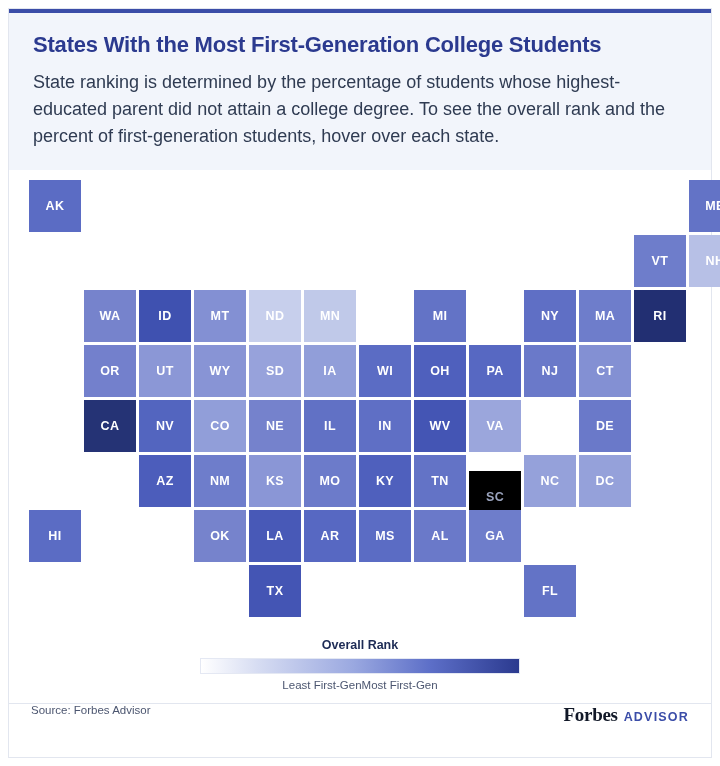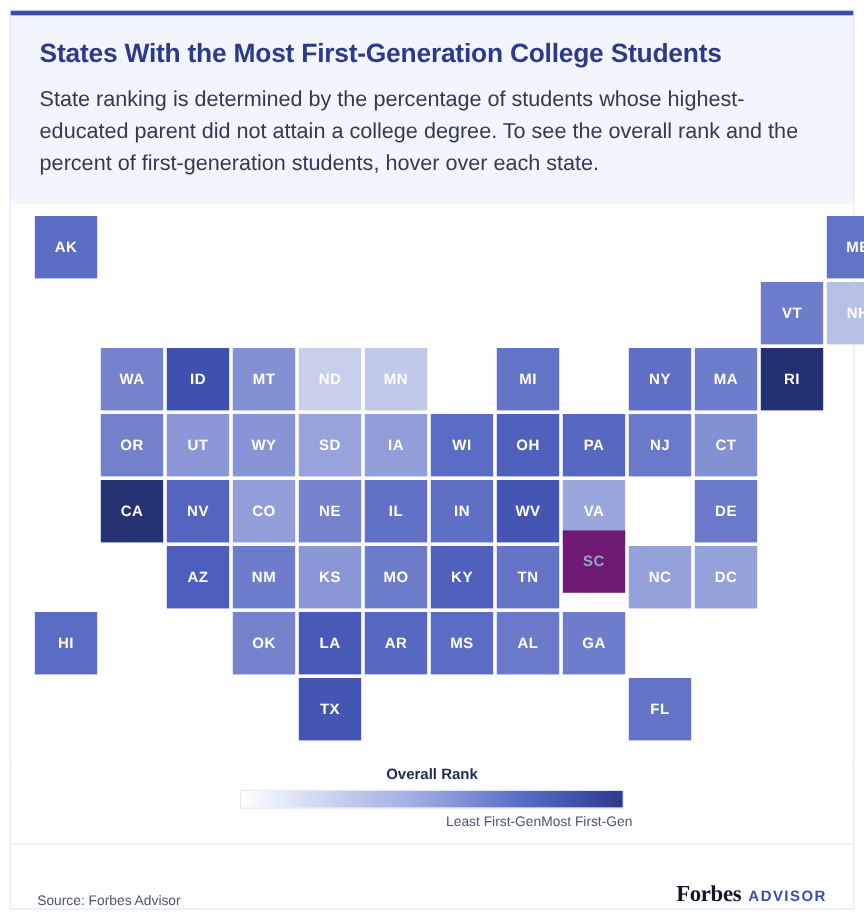--- a/index.html
+++ b/index.html
@@ -83,34 +83,34 @@
     height: 16px;
     margin: 0 auto;
     background: linear-gradient(to right, #ffffff 0%, #d6dcf2 18%, #9aa8e0 48%, #5d6fc8 72%, #2b3a8f 100%);
     border: 1px solid #e4e8f3;
     box-sizing: border-box;
   }
   .legend-labels {
     width: 334px;
     margin: 5px auto 0 auto;
     display: flex;
-    justify-content: flex-end;
+    justify-content: center;
     font-size: 11.5px;
     color: #4c5670;
   }
   .footer {
     position: absolute;
     left: 0;
     bottom: 0;
     width: 100%;
     height: 54px;
     border-top: 1px solid #e2e6ef;
     box-sizing: border-box;
     display: flex;
-    align-items: flex-end;
+    align-items: flex-start;
     justify-content: space-between;
     padding: 0 22px;
   }
   .source {
     font-size: 11.5px;
     color: #4c5670;
   }
   .brand {
     display: flex;
     align-items: baseline;
@@ -249,21 +249,21 @@
       </div>
       <div class="cell" style="left: 295px; top: 285px; background: rgb(108, 123, 202); color: rgb(255, 255, 255);">
         <span>MO</span>
       </div>
       <div class="cell" style="left: 350px; top: 285px; background: rgb(79, 96, 189); color: rgb(255, 255, 255);">
         <span>KY</span>
       </div>
       <div class="cell" style="left: 405px; top: 285px; background: rgb(99, 115, 198); color: rgb(255, 255, 255);">
         <span>TN</span>
       </div>
-      <div class="cell" style="left: 460px; top: 272px; background: #701a75; color: rgb(154, 163, 189);">
+      <div class="cell" style="left: 460px; top: 301px; background: #000000; color: rgb(154, 163, 189);">
         <span>SC</span>
       </div>
       <div class="cell" style="left: 515px; top: 285px; background: rgb(149, 161, 218); color: rgb(255, 255, 255);">
         <span>NC</span>
       </div>
       <div class="cell" style="left: 570px; top: 285px; background: rgb(149, 161, 218); color: rgb(255, 255, 255);">
         <span>DC</span>
       </div>
       <div class="cell" style="left: 20px; top: 340px; background: rgb(91, 108, 196); color: rgb(255, 255, 255);">
         <span>HI</span>

